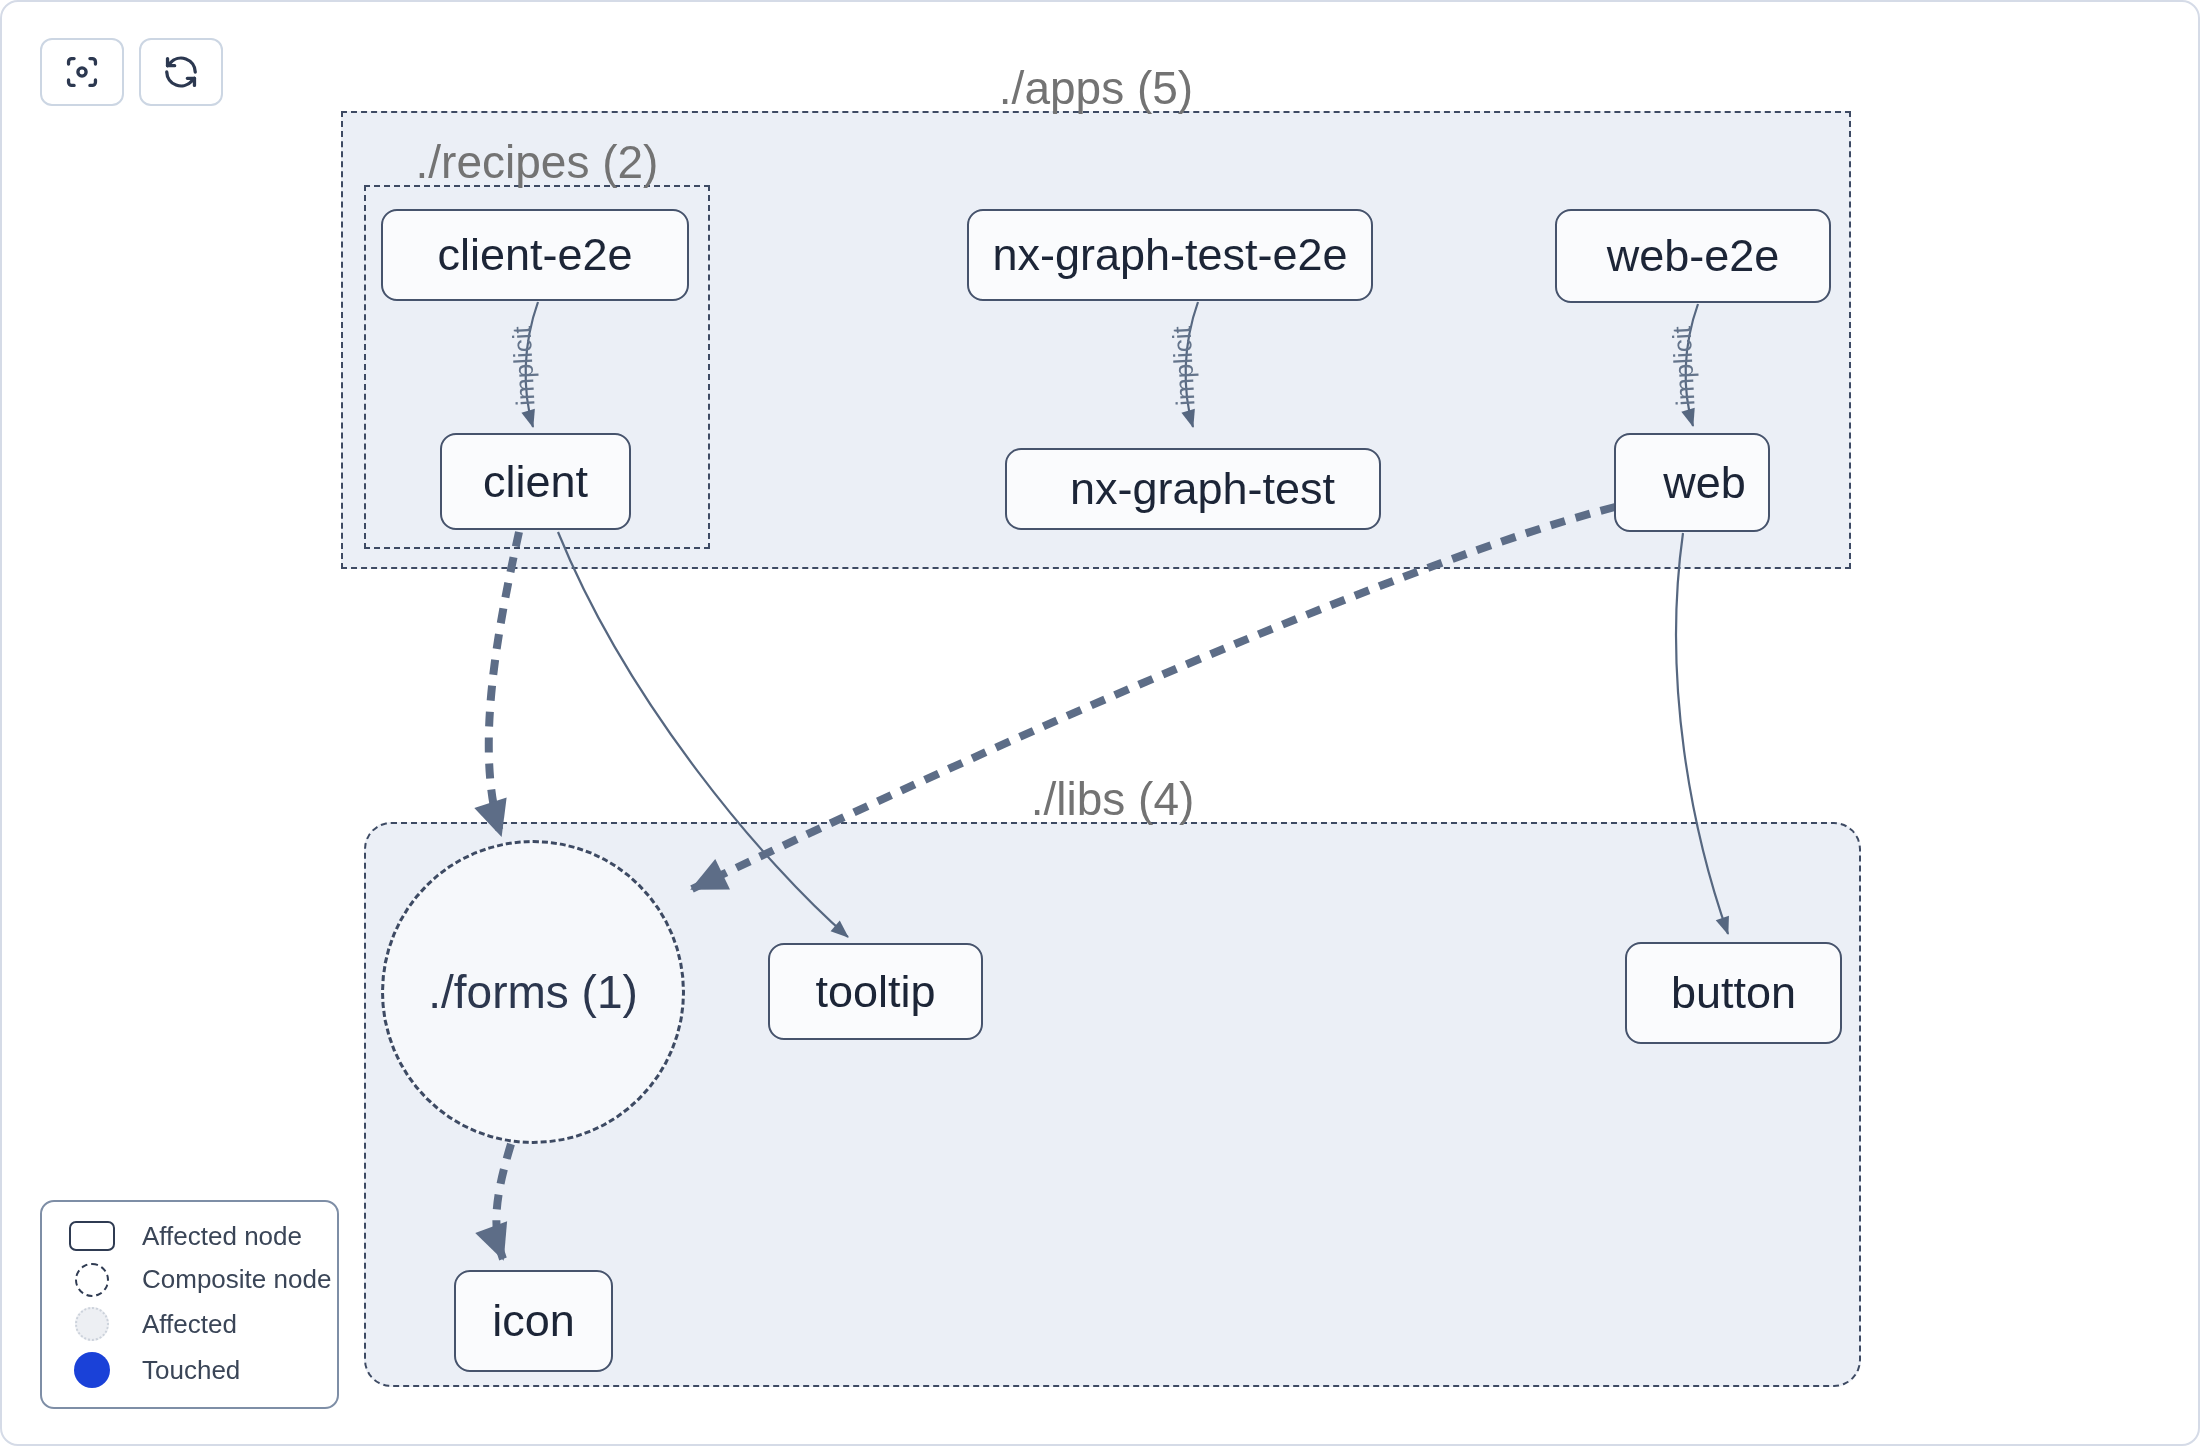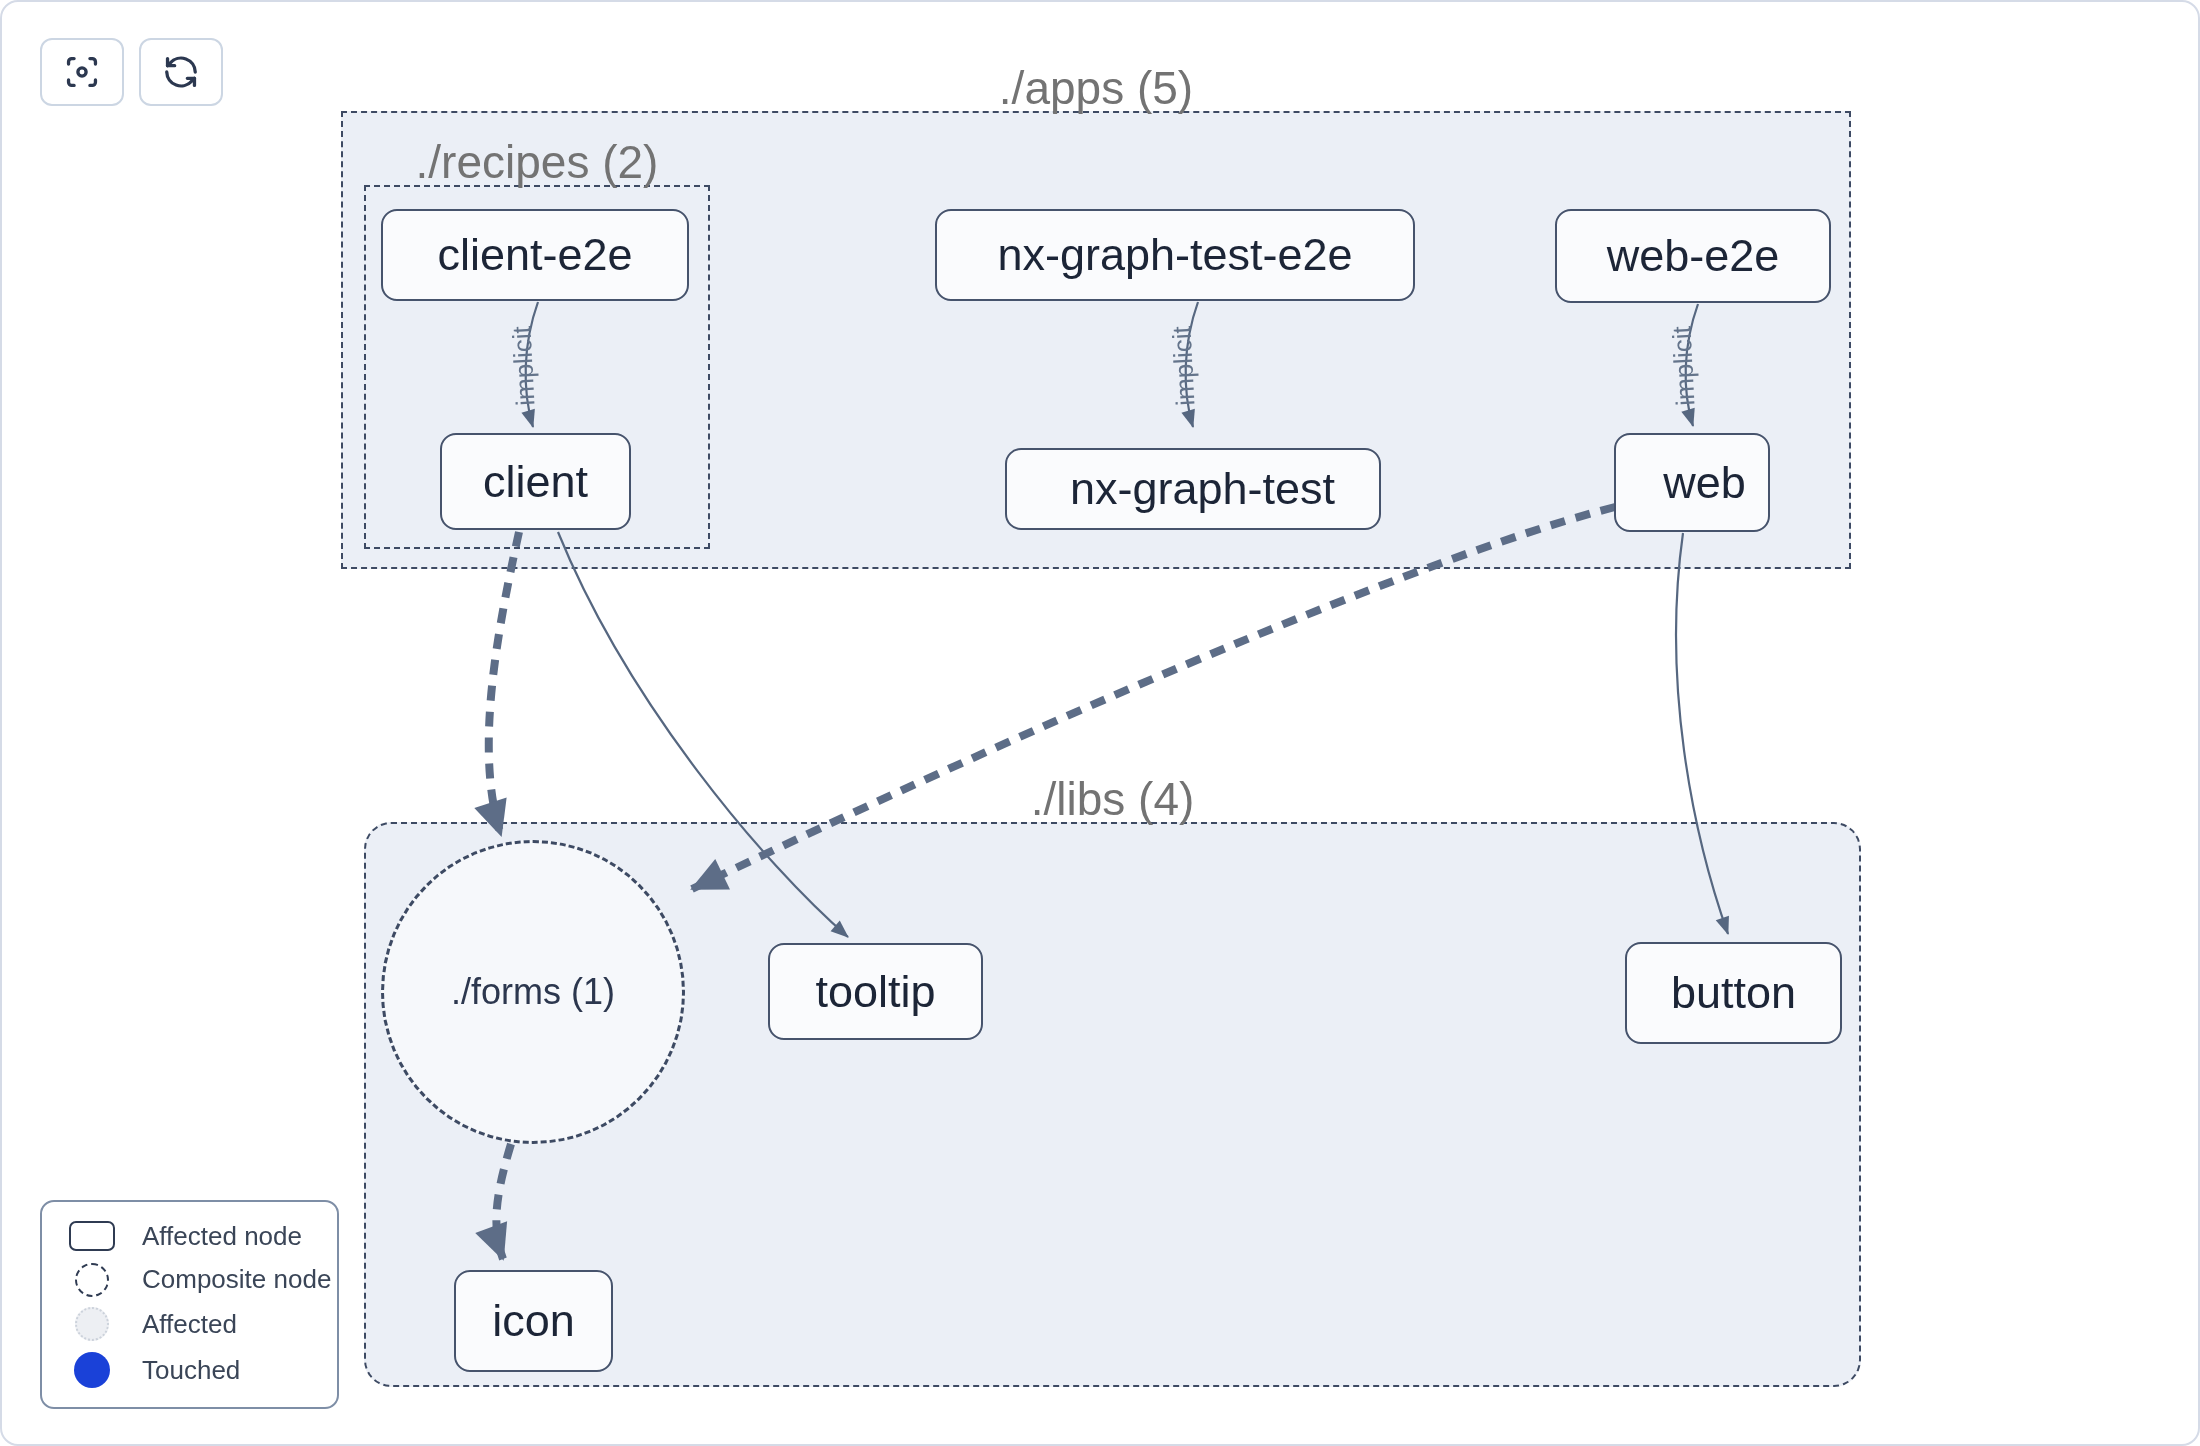--- a/index.html
+++ b/index.html
@@ -11,21 +11,21 @@
   
   .group{position:absolute;border:2.5px dashed #3d4a63;background:#ebeff6;box-sizing:border-box;}
   .group-label{
     position:absolute;top:-50px;left:0;right:0;text-align:center;
     font-size:46px;color:#737373;white-space:nowrap;line-height:50px;
   }
   .composite-circle{
     position:absolute;border:3px dashed #3d4a63;border-radius:50%;
     background:#f6f8fb;box-sizing:border-box;
     display:flex;align-items:center;justify-content:center;
-    font-size:36px;color:#2c374e;
+    font-size:46px;color:#2c374e;
   }
   
   svg.edges{position:absolute;left:0;top:0;z-index:3;}
   .edge-thin{fill:none;stroke:#566780;stroke-width:2.2px;}
   .edge-thick{fill:none;stroke:#5d6d87;stroke-width:8px;stroke-dasharray:15 11;}
   .edge-label{
     position:absolute;z-index:4;font-size:26px;color:#64748b;white-space:nowrap;
     transform:translate(-50%,-50%) rotate(-93deg);
   }
   
@@ -93,21 +93,21 @@
     <path class="edge-thin" d="M 1681 531 C 1660 680 1690 830 1726 932" marker-end="url(#ah-thin)"></path>
     <path class="edge-thick" d="M 509 1142 C 496 1185 488 1222 501 1257" marker-end="url(#ah-thick)"></path>
   </svg>
 
   <div class="edge-label" style="left:522px;top:364px;">implicit</div>
   <div class="edge-label" style="left:1182px;top:364px;">implicit</div>
   <div class="edge-label" style="left:1682px;top:364px;">implicit</div>
 
   <div class="node" style="left:379px;top:207px;width:308px;height:92px;">client-e2e</div>
   <div class="node" style="left:438px;top:431px;width:191px;height:97px;">client</div>
-  <div class="node" style="left:933px;top:207px;width:480px;height:92px;">nx-graph-test-e2e</div>
+  <div class="node" style="left:965px;top:207px;width:406px;height:92px;">nx-graph-test-e2e</div>
   <div class="node" style="left:1003px;top:446px;width:376px;height:82px;padding-left:19px;">nx-graph-test</div>
   <div class="node" style="left:1553px;top:207px;width:276px;height:94px;">web-e2e</div>
   <div class="node" style="left:1612px;top:431px;width:156px;height:99px;padding-left:25px;">web</div>
   <div class="node" style="left:766px;top:941px;width:215px;height:97px;">tooltip</div>
   <div class="node" style="left:1623px;top:940px;width:217px;height:102px;">button</div>
   <div class="node" style="left:452px;top:1268px;width:159px;height:102px;">icon</div>
 
   <div class="toolbar">
     <button class="tool-btn">
       <svg width="38" height="38" viewBox="0 0 24 24">

